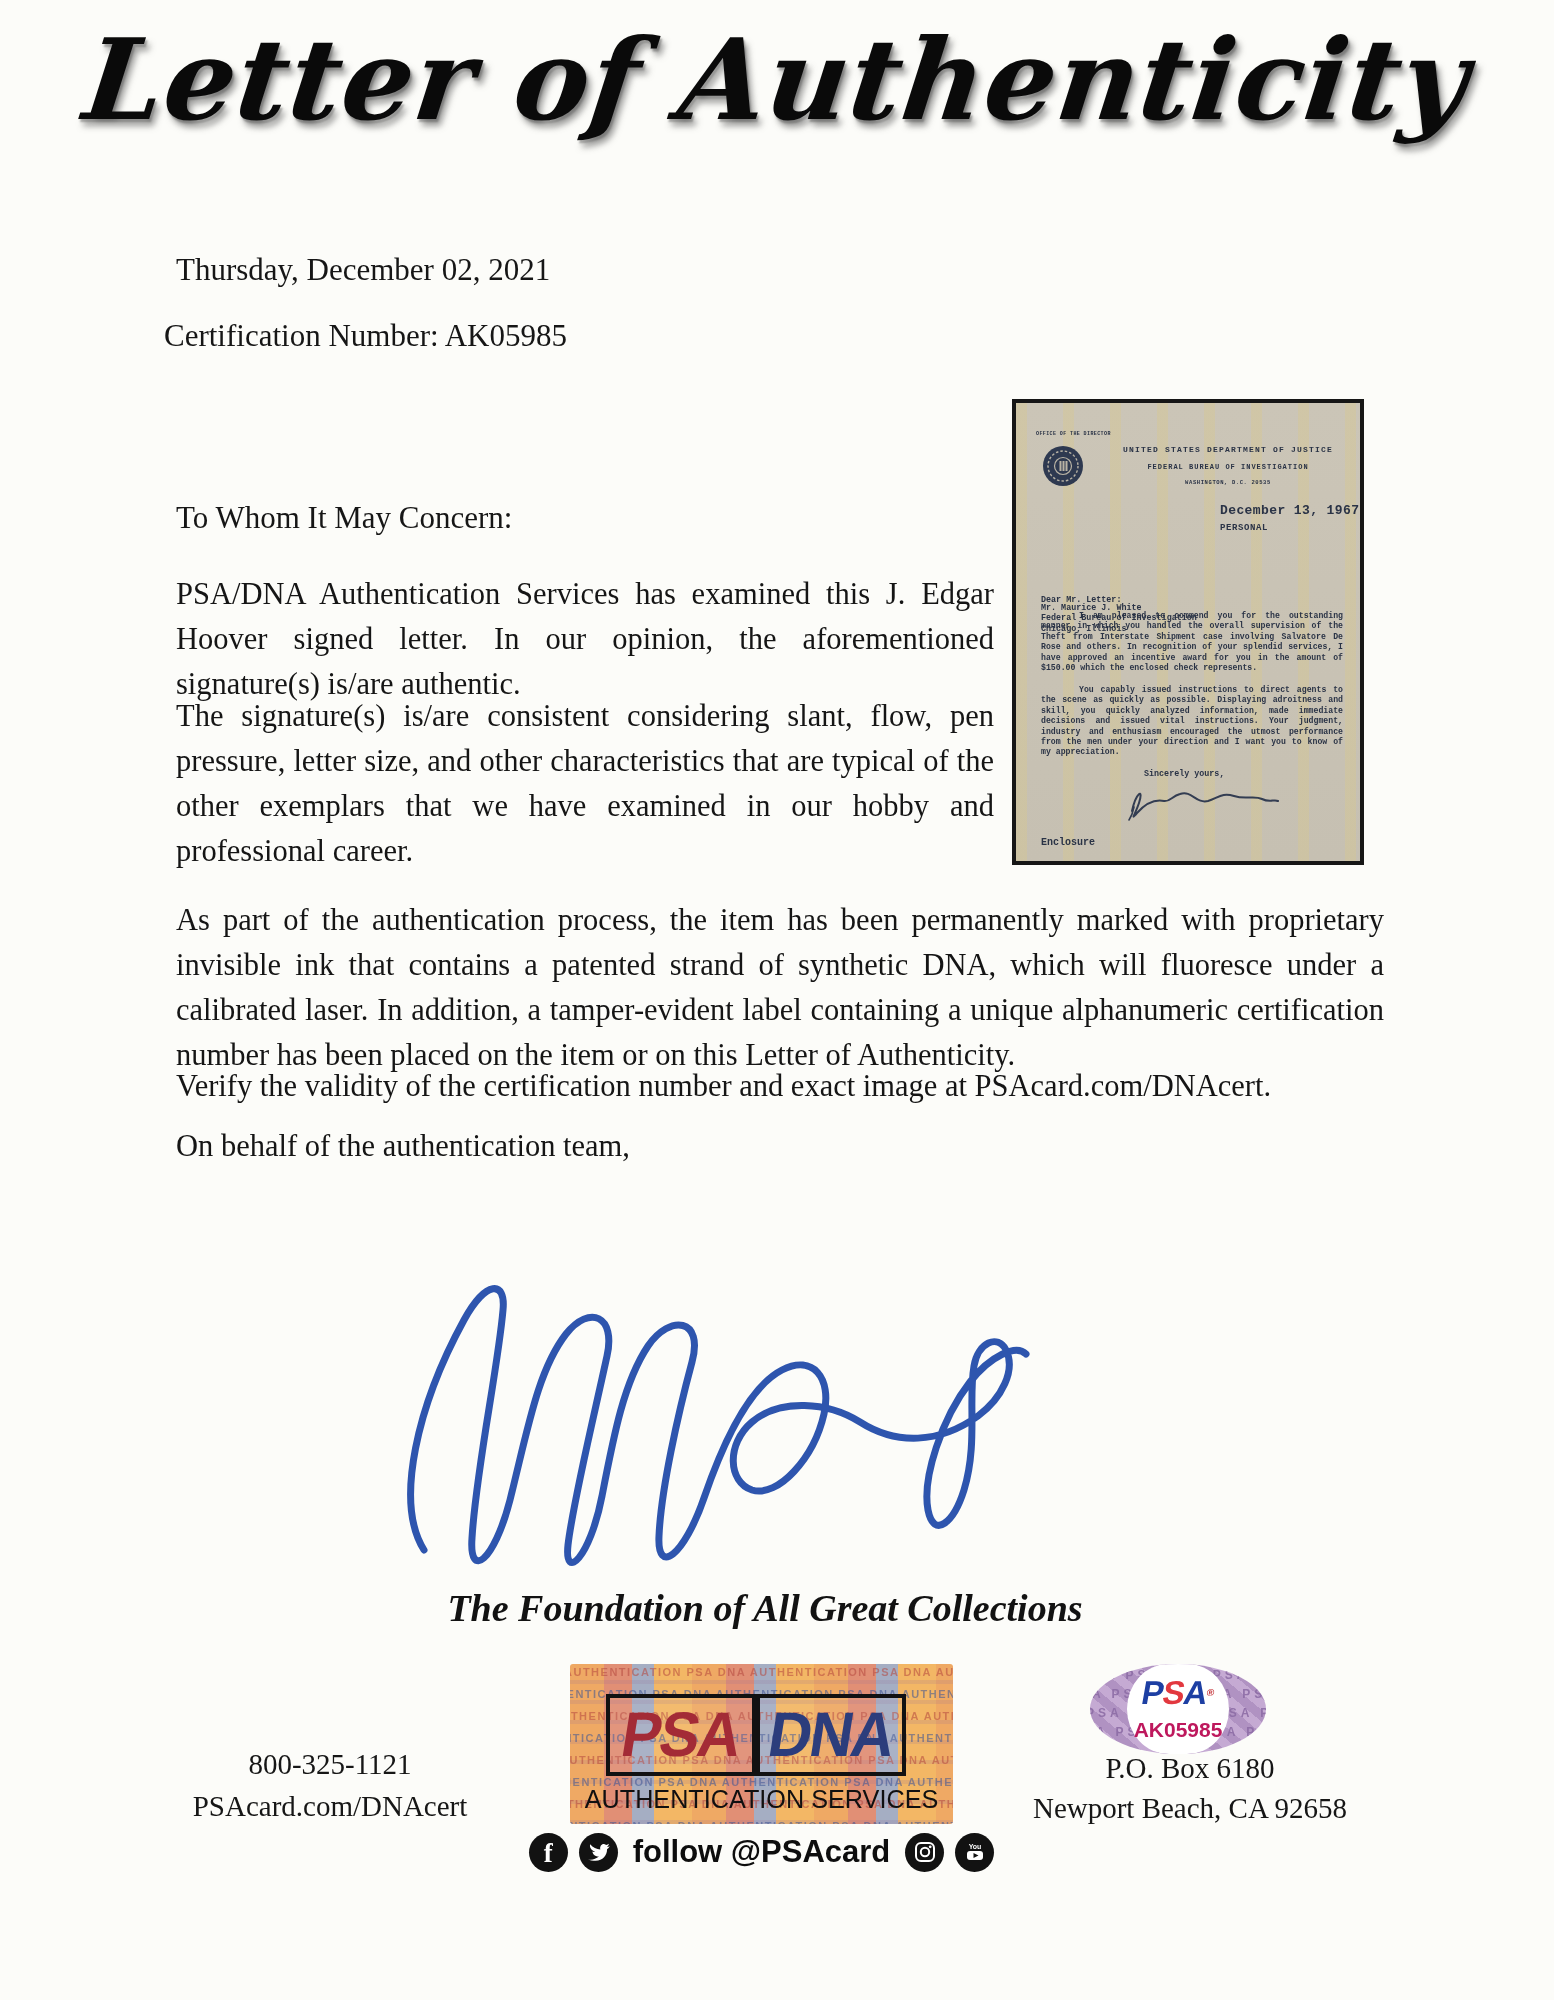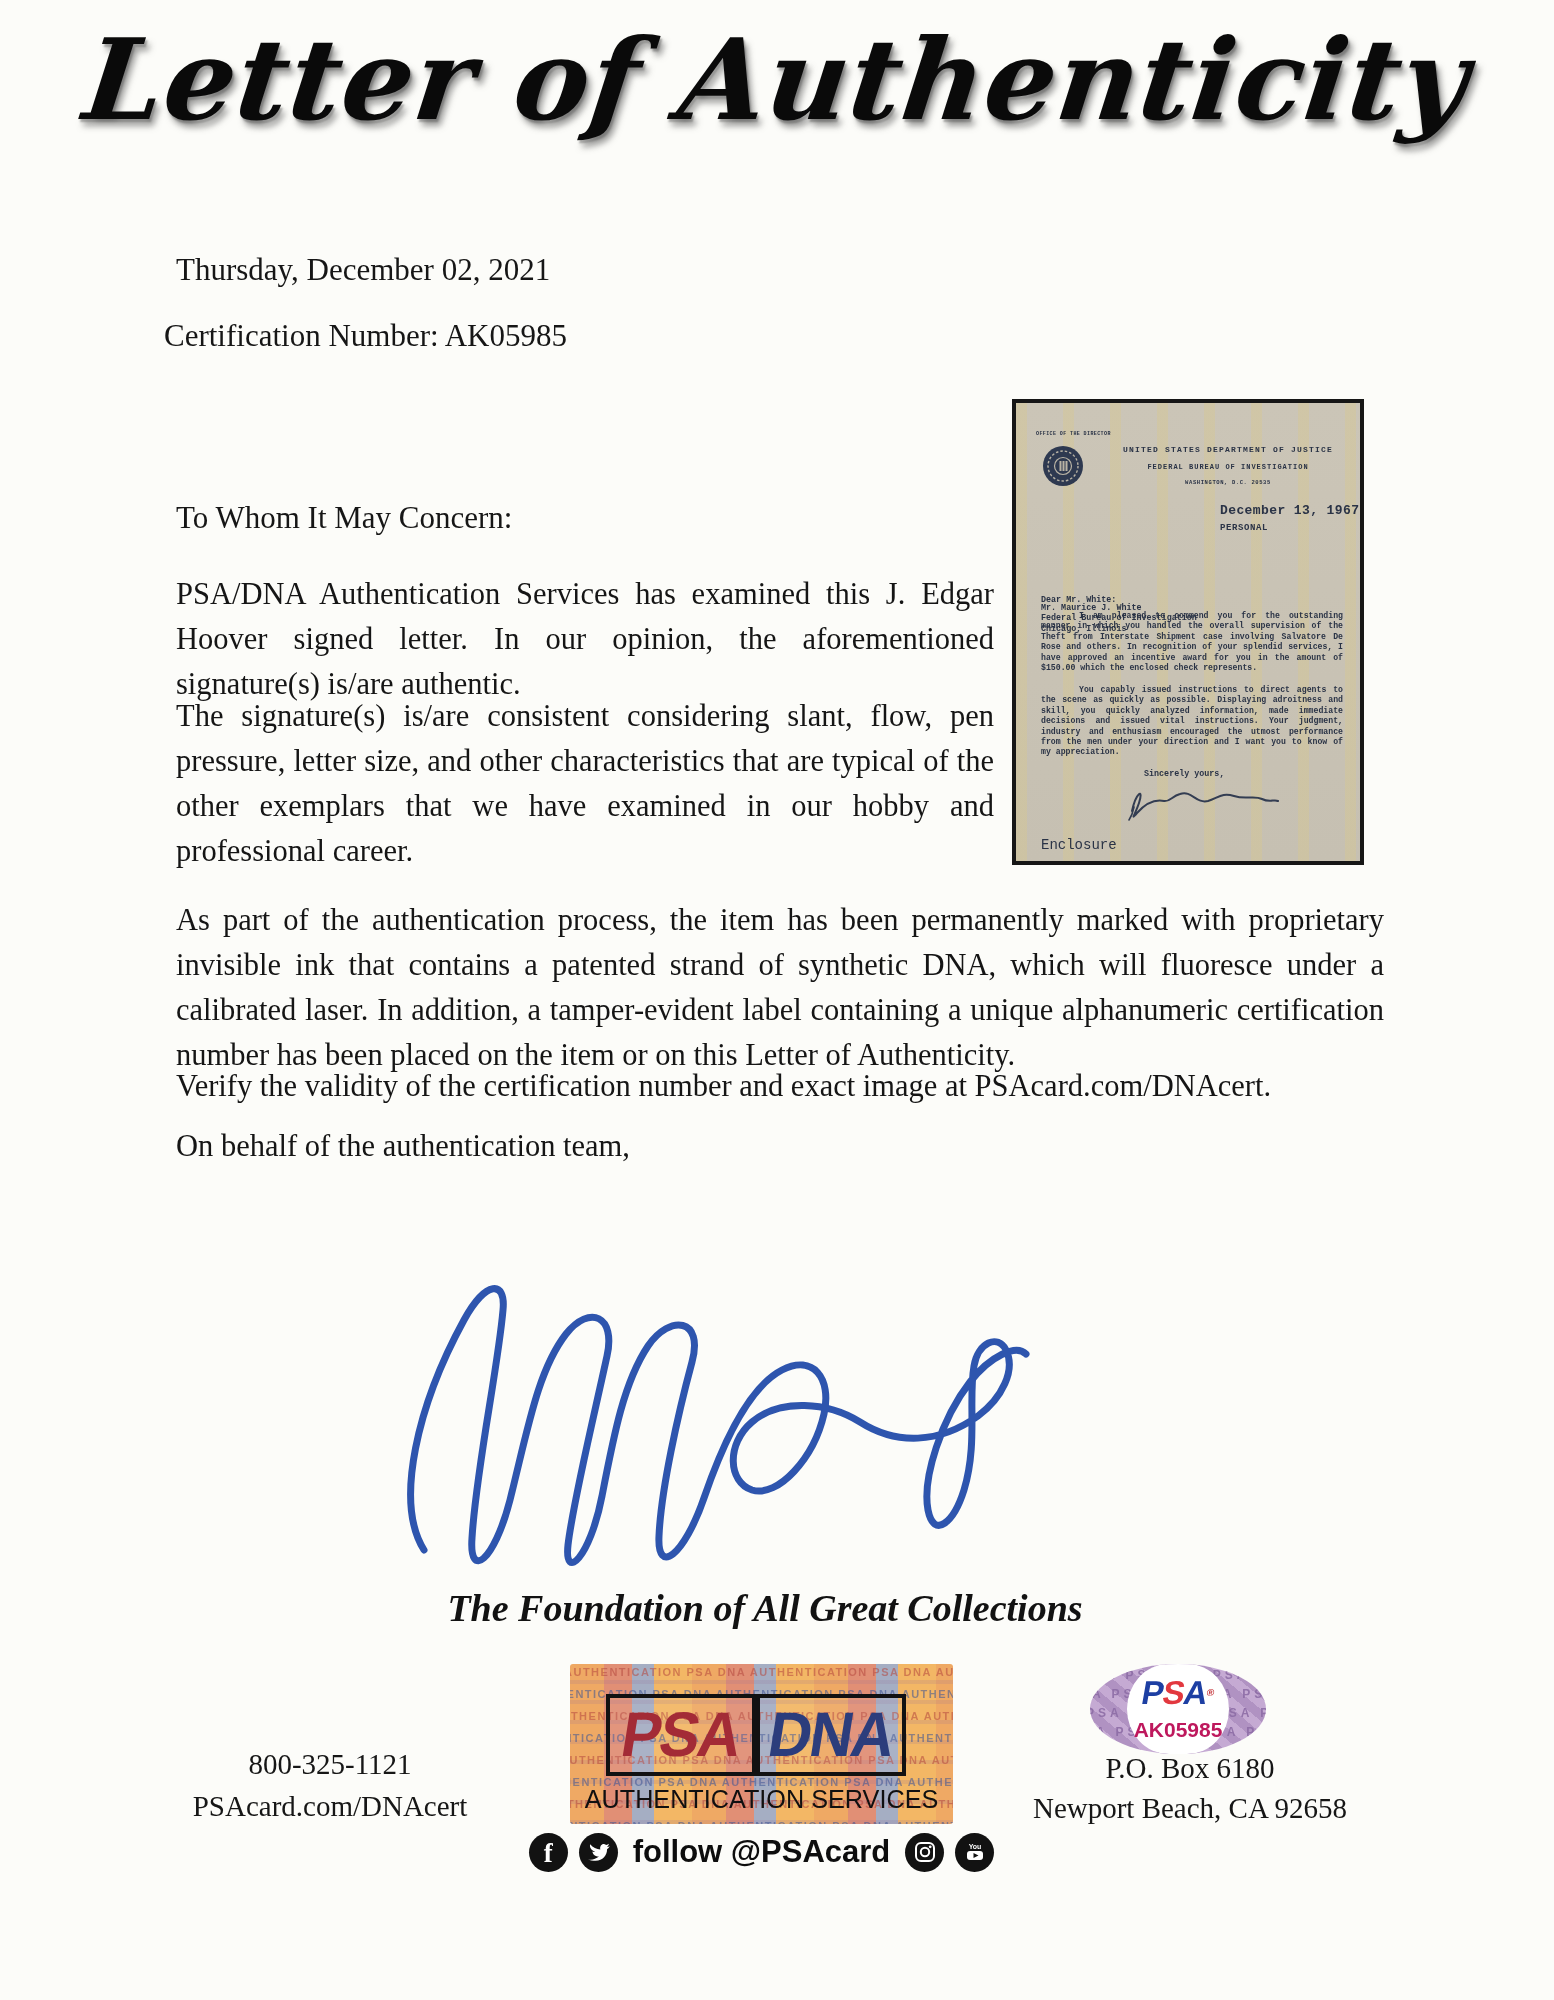--- a/index.html
+++ b/index.html
@@ -55,21 +55,21 @@
   .l-city{left:88px;top:76px;width:248px;text-align:center;font-size:5.5px;font-weight:bold;letter-spacing:.6px;}
   .l-date{left:204px;top:100px;font-size:13px;font-weight:bold;letter-spacing:.4px;}
   .l-personal{left:204px;top:120px;font-size:9px;font-weight:bold;letter-spacing:.6px;}
   .l-recipient{left:25px;top:152px;font-size:8.4px;line-height:10.4px;font-weight:bold;margin-top:48px;}
   .l-salut{left:25px;top:192px;font-size:8.4px;font-weight:bold;}
   .l-para{font-size:8.2px;line-height:10.4px;font-weight:bold;text-align:justify;text-indent:38px;width:302px;}
   .l-p1{left:25px;top:208px;}
   .l-p2{left:25px;top:282px;}
   .l-closing{left:128px;top:366px;font-size:8.4px;font-weight:bold;}
   .l-sign{left:108px;top:374px;}
-  .l-enclosure{left:25px;top:434px;font-size:14px;font-weight:normal;}
+  .l-enclosure{left:25px;top:434px;font-size:10px;font-weight:bold;}
 
   
   .big-signature{left:366px;top:1258px;}
 
   
   .tagline{
     left:0;top:1586px;width:1530px;text-align:center;
     font-family:"Liberation Serif",serif;
     font-style:italic;font-weight:bold;
     font-size:38px;color:#121212;
@@ -179,21 +179,21 @@
   <div class="abs l-dept">UNITED STATES DEPARTMENT OF JUSTICE</div>
   <div class="abs l-bureau">FEDERAL BUREAU OF INVESTIGATION</div>
   <div class="abs l-city">WASHINGTON, D.C. 20535</div>
   <div class="abs l-date">December 13, 1967</div>
   <div class="abs l-personal">PERSONAL</div>
   <div class="abs l-recipient">
     <div>Mr. Maurice J. White</div>
     <div>Federal Bureau of Investigation</div>
     <div>Chicago, Illinois</div>
   </div>
-  <div class="abs l-salut">Dear Mr. White:</div>
+  <div class="abs l-salut">Dear Mr. Letter:</div>
   <div class="abs l-para l-p1">I am pleased to commend you for the outstanding manner in which you handled the overall supervision of the Theft from Interstate Shipment case involving Salvatore De Rose and others.  In recognition of your splendid services, I have approved an incentive award for you in the amount of $150.00 which the enclosed check represents.</div>
   <div class="abs l-para l-p2">You capably issued instructions to direct agents to the scene as quickly as possible.  Displaying adroitness and skill, you quickly analyzed information, made immediate decisions and issued vital instructions.  Your judgment, industry and enthusiasm encouraged the utmost performance from the men under your direction and I want you to know of my appreciation.</div>
   <div class="abs l-closing">Sincerely yours,</div>
   <svg class="abs l-sign" width="160" height="48" viewBox="0 0 160 48">
     <path d="M8,34 C12,16 20,10 15,26 C11,38 6,44 13,36 C22,26 30,22 40,24 C46,25 48,19 56,17 C68,13 72,27 84,24 C94,21 98,15 110,19 C122,23 130,18 138,22 C146,26 150,22 154,24" fill="none" stroke="#333d52" stroke-width="2" stroke-linecap="round"></path>
     <path d="M10,30 C9,35 7,40 5,43" fill="none" stroke="#333d52" stroke-width="1.6" stroke-linecap="round"></path>
   </svg>
   <div class="abs l-enclosure">Enclosure</div>
 </div>
 

